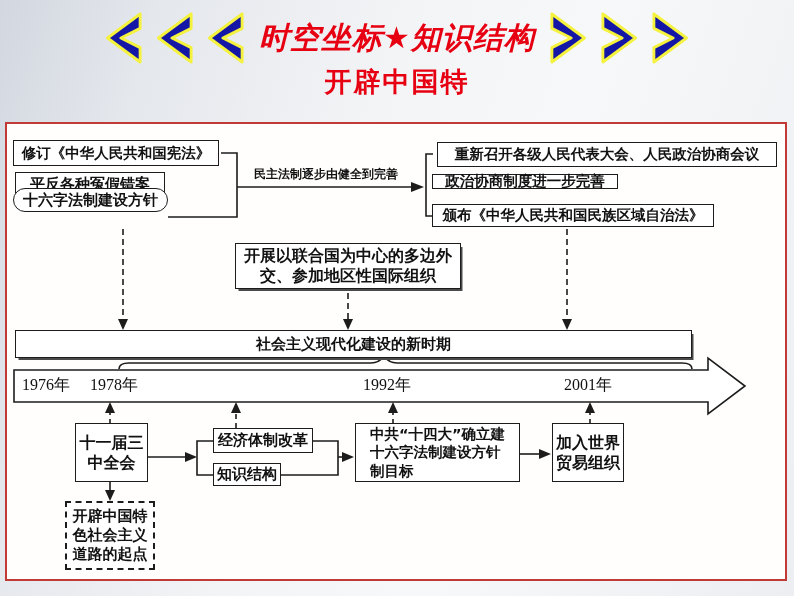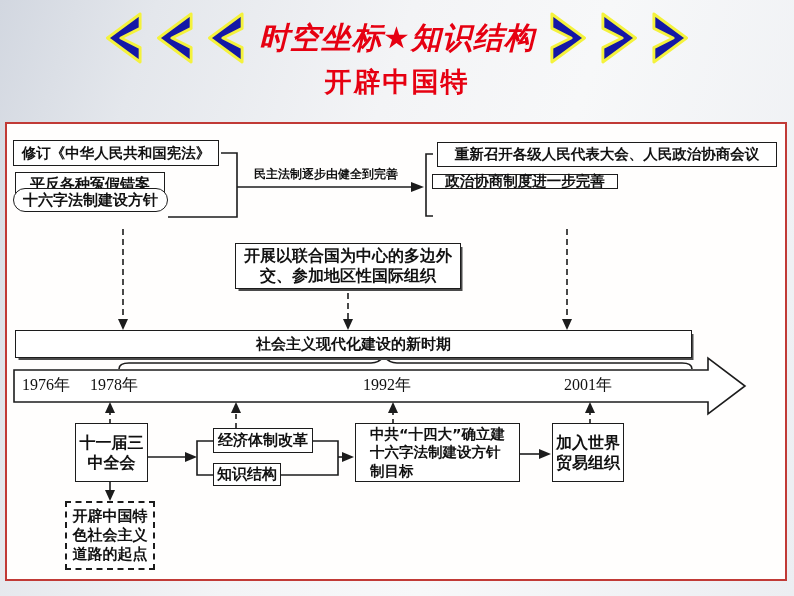--- a/index.html
+++ b/index.html
@@ -132,20 +132,21 @@
   </svg>
 
   <div class="box" style="left:13px;top:140px;width:206px;height:26px;font-size:14.5px;">修订《中华人民共和国宪法》</div>
   <div class="box" style="left:15px;top:172px;width:150px;height:25px;font-size:15px;">平反各种冤假错案</div>
   <div class="box" style="left:13px;top:188px;width:155px;height:24px;font-size:15px;border-radius:12px;">十六字法制建设方针</div>
 
   <div class="plain-label" style="left:228px;top:166px;font-size:12px;margin-left:26px;">民主法制逐步由健全到完善</div>
 
   <div class="box" style="left:421px;top:142px;width:340px;height:25px;font-size:14.5px;margin-left:16px;">重新召开各级人民代表大会、人民政治协商会议</div>
   <div class="box" style="left:432px;top:174px;width:186px;height:15px;font-size:14.5px;">政治协商制度进一步完善</div>
+  <div class="box" style="left:432px;top:204px;width:282px;height:23px;font-size:14.5px;">颁布《中华人民共和国民族区域自治法》</div>
 
   <div class="box multi shadowed" style="left:235px;top:243px;width:226px;height:46px;font-size:16px;text-align:center;">开展以联合国为中心的多边外
 交、参加地区性国际组织</div>
 
   <div class="box shadowed" style="left:15px;top:330px;width:677px;height:28px;font-size:15px;">社会主义现代化建设的新时期</div>
 
   <span class="year" style="left:22px;">1976年</span>
   <span class="year" style="left:90px;">1978年</span>
   <span class="year" style="left:363px;">1992年</span>
   <span class="year" style="left:564px;">2001年</span>

